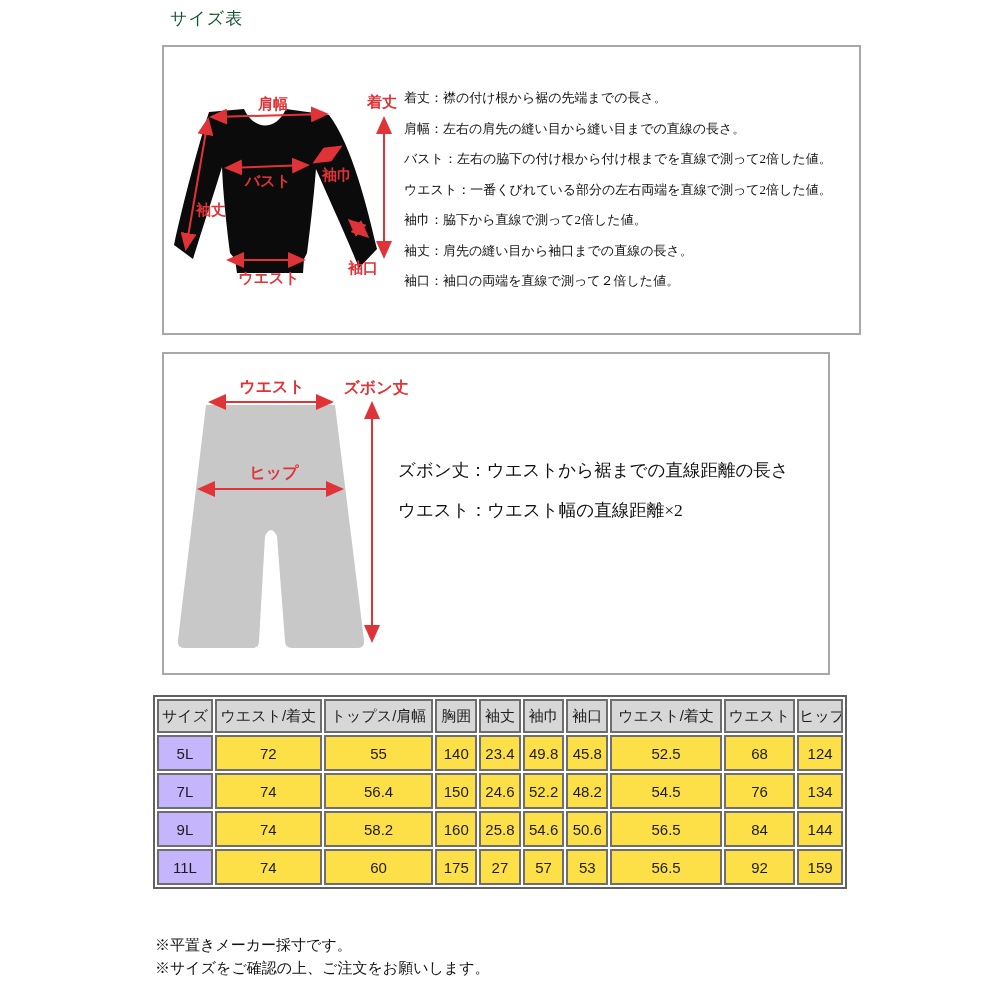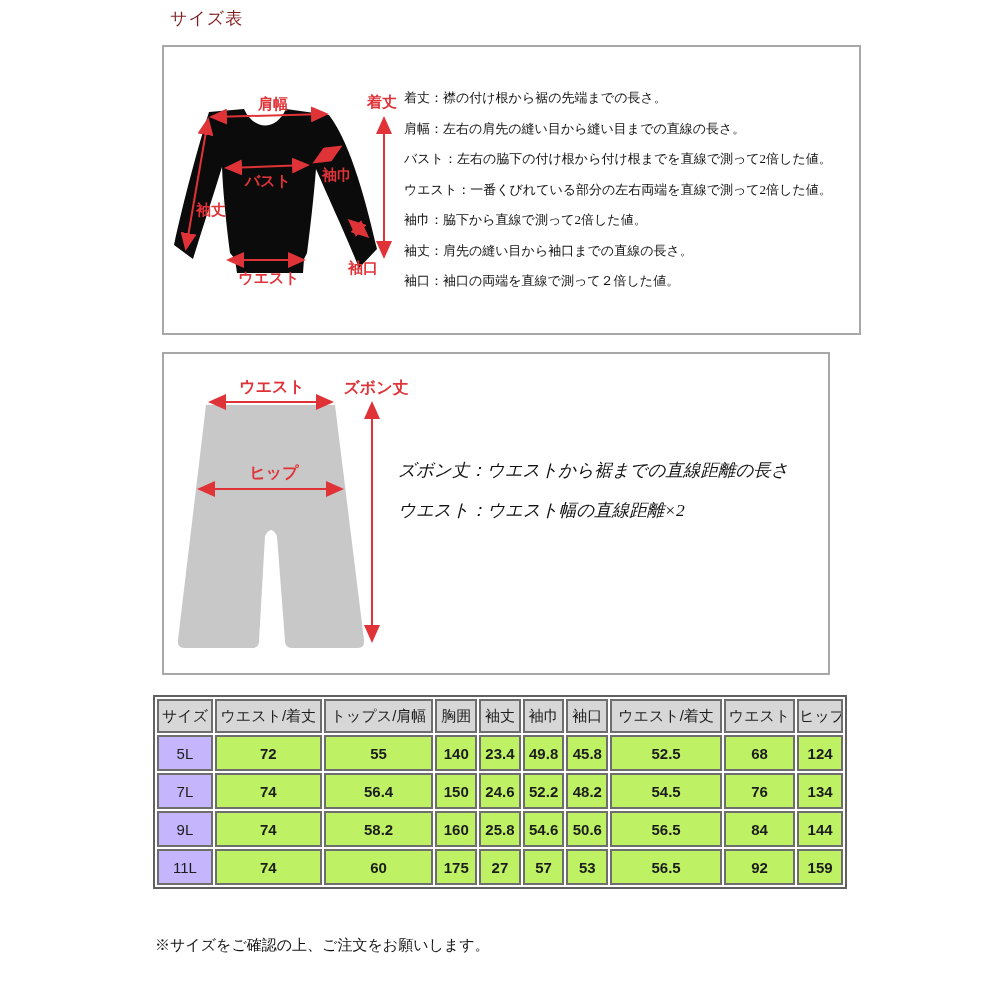--- a/index.html
+++ b/index.html
@@ -1,36 +1,36 @@
 <!DOCTYPE html>
 <html><head>
 <meta charset="utf-8">
 <style>
   html,body{margin:0;padding:0;background:#fff;}
   #page{position:relative;width:1000px;height:1000px;background:#fff;overflow:hidden;
         font-family:"Liberation Sans",sans-serif;color:#1c1c1c;}
-  .page-title{position:absolute;left:170px;top:7px;font-size:17px;color:#7f1d1d;letter-spacing:1px;}
+  .page-title{position:absolute;left:170px;top:7px;font-size:17px;color:#14532d;letter-spacing:1px;}
   .measure-box{position:absolute;left:162px;width:664px;border:2px solid #a8a8a8;background:#fff;}
   #box-tops{top:45px;height:286px;padding-left:31px;}
   #box-bottoms{top:352px;height:319px;}
   .diagram-svg{position:absolute;left:0;top:0;}
   .desc-list{position:absolute;font-family:"Liberation Serif",serif;color:#111;}
   #tops-desc{left:240px;top:36px;font-size:13px;}
   #tops-desc .desc-line{height:30.5px;line-height:30.5px;white-space:nowrap;}
-  #bottoms-desc{left:234px;top:96px;font-size:17.5px;font-style:italic;}
+  #bottoms-desc{left:234px;top:96px;font-size:17.5px;}
   #bottoms-desc .desc-line{height:40px;line-height:40px;white-space:nowrap;}
   .red-label{font-family:"Liberation Sans",sans-serif;font-weight:bold;fill:#e03338;}
   .red-line{stroke:#e03338;stroke-width:2;fill:none;}
   table.size-table{position:absolute;left:153px;top:695px;width:694px;table-layout:fixed;
         border-collapse:separate;border-spacing:2px;border:2px solid #616161;background:#fff;}
   table.size-table th,table.size-table td{border:2px solid #6e6e6e;text-align:center;
         font-size:15px;font-weight:normal;padding:0;overflow:hidden;white-space:nowrap;}
   table.size-table thead th{background:#d7d7d7;height:30px;}
   table.size-table tbody th{background:#c4b5fd;height:32px;}
-  table.size-table tbody td{background:#bef264;height:32px;font-weight:bold;}
+  table.size-table tbody td{background:#fde047;height:32px;}
   .notes{position:absolute;left:155px;top:933px;font-size:15px;color:#111;}
   .notes .note-line{height:23px;line-height:23px;white-space:nowrap;}
 </style>
 </head>
 <body>
 
 <div id="page">
 
   <div class="page-title">サイズ表</div>
 
@@ -177,16 +177,17 @@
         <td>57</td>
         <td>53</td>
         <td>56.5</td>
         <td>92</td>
         <td>159</td>
       </tr>
     </tbody>
   </table>
 
   <div class="notes">
+    <div class="note-line">※平置きメーカー採寸です。</div>
     <div class="note-line">※サイズをご確認の上、ご注文をお願いします。</div>
   </div>
 
 </div>
 
 </body></html>

